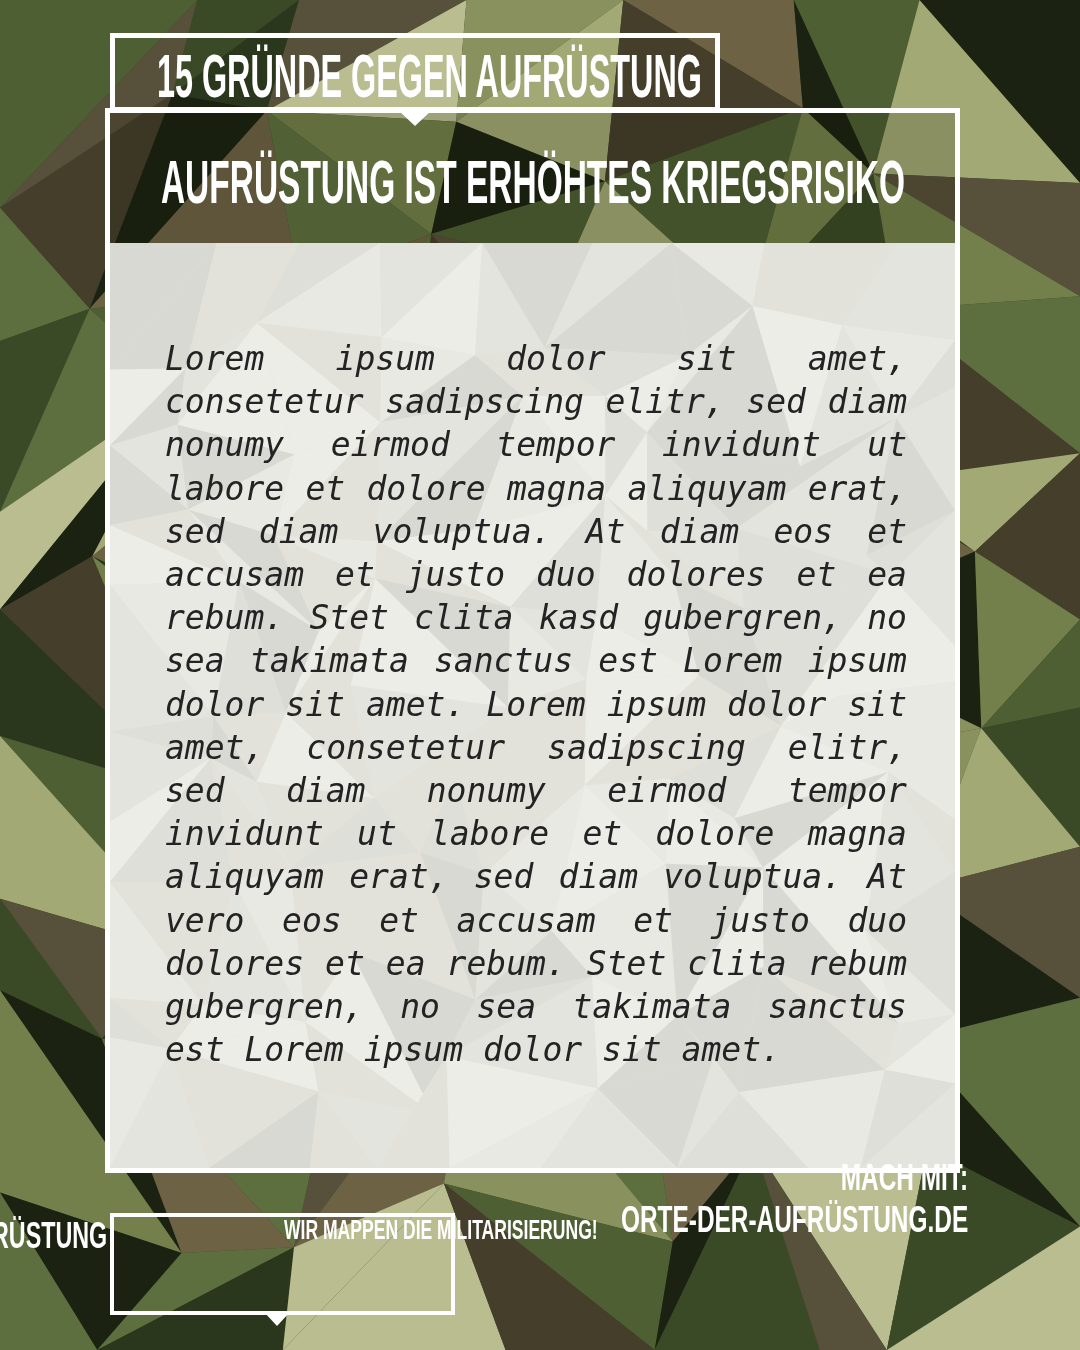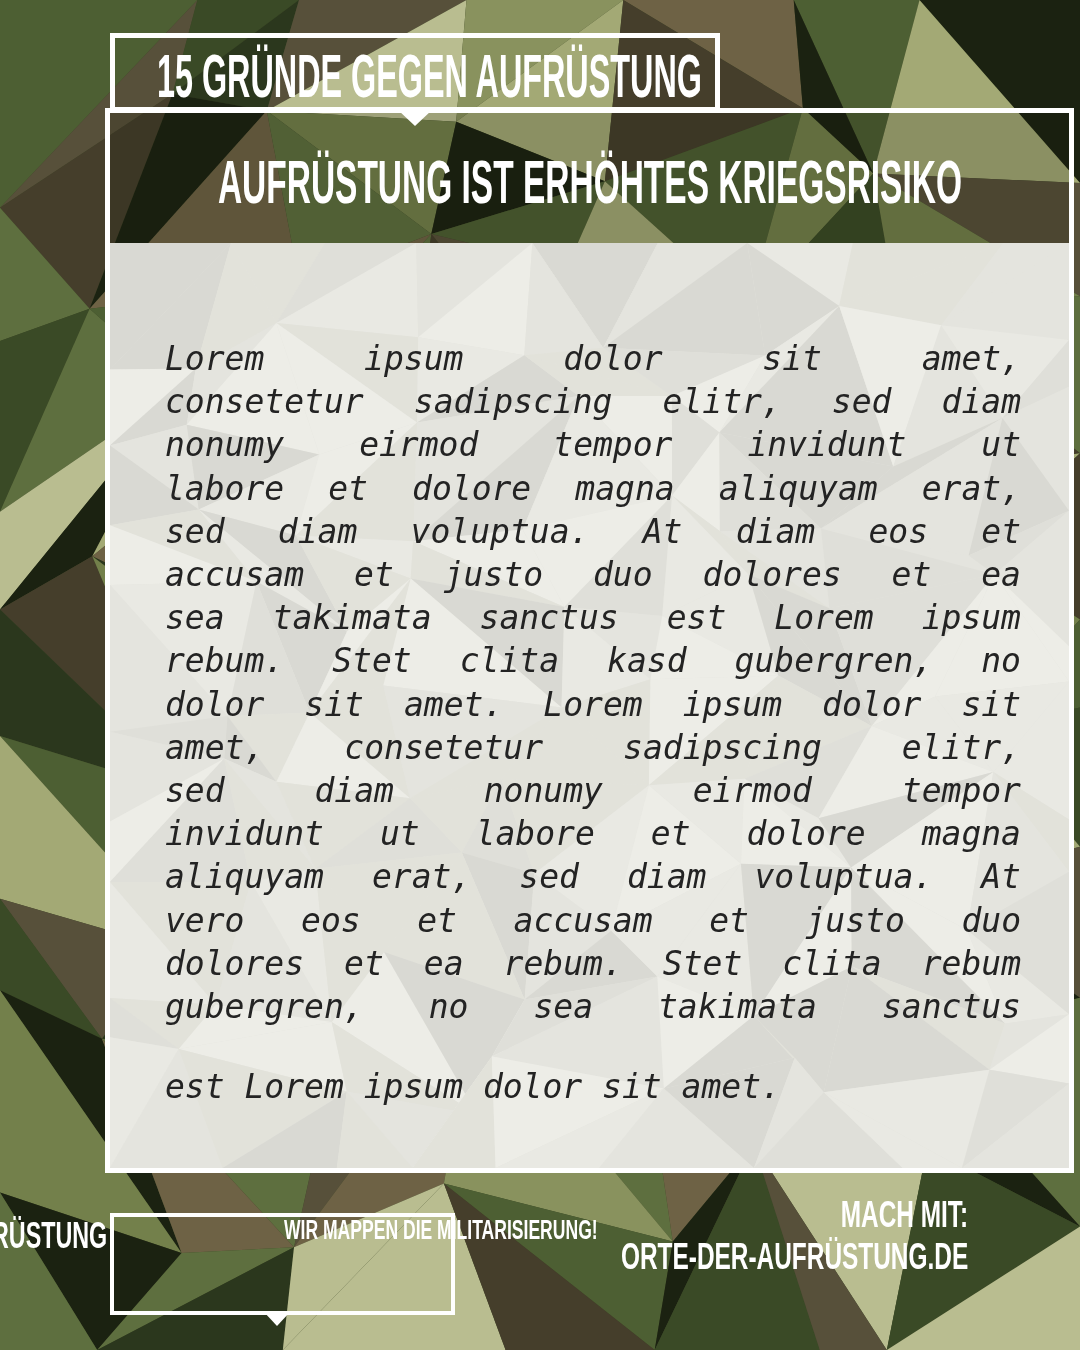--- a/index.html
+++ b/index.html
@@ -6,21 +6,21 @@
   .page{
     position:relative;width:1080px;height:1350px;overflow:hidden;
     background:#3c4626;
     font-family:"Liberation Sans",sans-serif;
   }
   .page svg{display:block;}
   #camo-bg{position:absolute;left:0;top:0;width:1080px;height:1350px;}
 
   
   .big-box{
-    position:absolute;left:105px;top:108px;width:969px;height:1065px;
+    position:absolute;left:105px;top:108px;width:855px;height:1065px;
     border:5px solid var(--white,#fff);box-sizing:border-box;
   }
   .headline-strip{
     position:absolute;left:0;top:0;right:0;height:130px;
     background:rgba(16,20,8,0.16);
     display:flex;align-items:center;justify-content:center;
     padding-top:8px;box-sizing:border-box;
   }
   .condensed{
     display:inline-block;white-space:nowrap;
@@ -33,21 +33,21 @@
     position:absolute;left:0;right:0;top:130px;bottom:0;
     background:var(--panel-bg,#e4e4de);overflow:hidden;
   }
   #panel-bg{position:absolute;left:0;top:0;width:100%;height:100%;}
   .body-text{
     position:absolute;left:55px;right:48px;top:94px;
     font-family:"DejaVu Sans Mono","Liberation Mono",monospace;
     font-size:33px;line-height:43.2px;color:var(--body-text,#232323);font-style:italic;
   }
   .body-line{text-align:justify;text-align-last:justify;text-justify:inter-word;}
-  .body-line:last-child{text-align-last:left;margin-top:37px;}
+  .body-line:last-child{text-align-last:left;}
 
   
   .top-box{
     position:absolute;left:110px;top:33px;width:610px;height:79px;
     border:5px solid var(--white,#fff);box-sizing:border-box;
     display:flex;align-items:flex-end;padding-left:42px;padding-top:6px;
   }
   .banner-text{font-size:61px;transform:scaleX(0.53);transform-origin:left center;}
 
   .pointer{position:absolute;width:0;height:0;border-style:solid;}
@@ -67,21 +67,21 @@
     position:absolute;left:110px;top:1213px;width:345px;height:102px;
     border:4px solid var(--white,#fff);box-sizing:border-box;
     display:flex;justify-content:center;
     padding-left:20px;gap:7px;
   }
   .brand-title{font-size:37px;transform:scaleX(0.63);transform-origin:left center;}
   .brand-subtitle{font-size:27px;transform:scaleX(0.65);transform-origin:left center;}
 
   
   .cta{
-    position:absolute;right:112px;top:1196px;
+    position:absolute;right:112px;top:1159px;
     display:flex;flex-direction:column;align-items:flex-end;gap:5px;text-align:right;
   }
   .cta-label{font-size:37px;transform:scaleX(0.66);transform-origin:right center;}
   .cta-url{font-size:37px;transform:scaleX(0.66);transform-origin:right center;}
 </style>
 </head>
 <body>
 
 <div class="page" style="--white: #ffffff; --panel-bg: #e4e4de; --body-text: #232323;">
 
@@ -401,22 +401,22 @@
           <polygon points="782.3,826.7 853.0,840.4 757.8,925.0" fill="#dfdfd9"></polygon>
           <polygon points="853.0,840.4 853.0,925.0 757.8,925.0" fill="#e4e4de"></polygon>
         </svg>
       <div class="body-text">
           <div class="body-line">Lorem ipsum dolor sit amet,</div>
           <div class="body-line">consetetur sadipscing elitr, sed diam</div>
           <div class="body-line">nonumy eirmod tempor invidunt ut</div>
           <div class="body-line">labore et dolore magna aliquyam erat,</div>
           <div class="body-line">sed diam voluptua. At diam eos et</div>
           <div class="body-line">accusam et justo duo dolores et ea</div>
+          <div class="body-line">rebum. Stet clita kasd gubergren, no</div>
           <div class="body-line">sea takimata sanctus est Lorem ipsum</div>
-          <div class="body-line">rebum. Stet clita kasd gubergren, no</div>
           <div class="body-line">dolor sit amet. Lorem ipsum dolor sit</div>
           <div class="body-line">amet, consetetur sadipscing elitr,</div>
           <div class="body-line">sed diam nonumy eirmod tempor</div>
           <div class="body-line">invidunt ut labore et dolore magna</div>
           <div class="body-line">aliquyam erat, sed diam voluptua. At</div>
           <div class="body-line">vero eos et accusam et justo duo</div>
           <div class="body-line">dolores et ea rebum. Stet clita rebum</div>
           <div class="body-line">gubergren, no sea takimata sanctus</div>
           <div class="body-line">est Lorem ipsum dolor sit amet.</div>
         </div>

